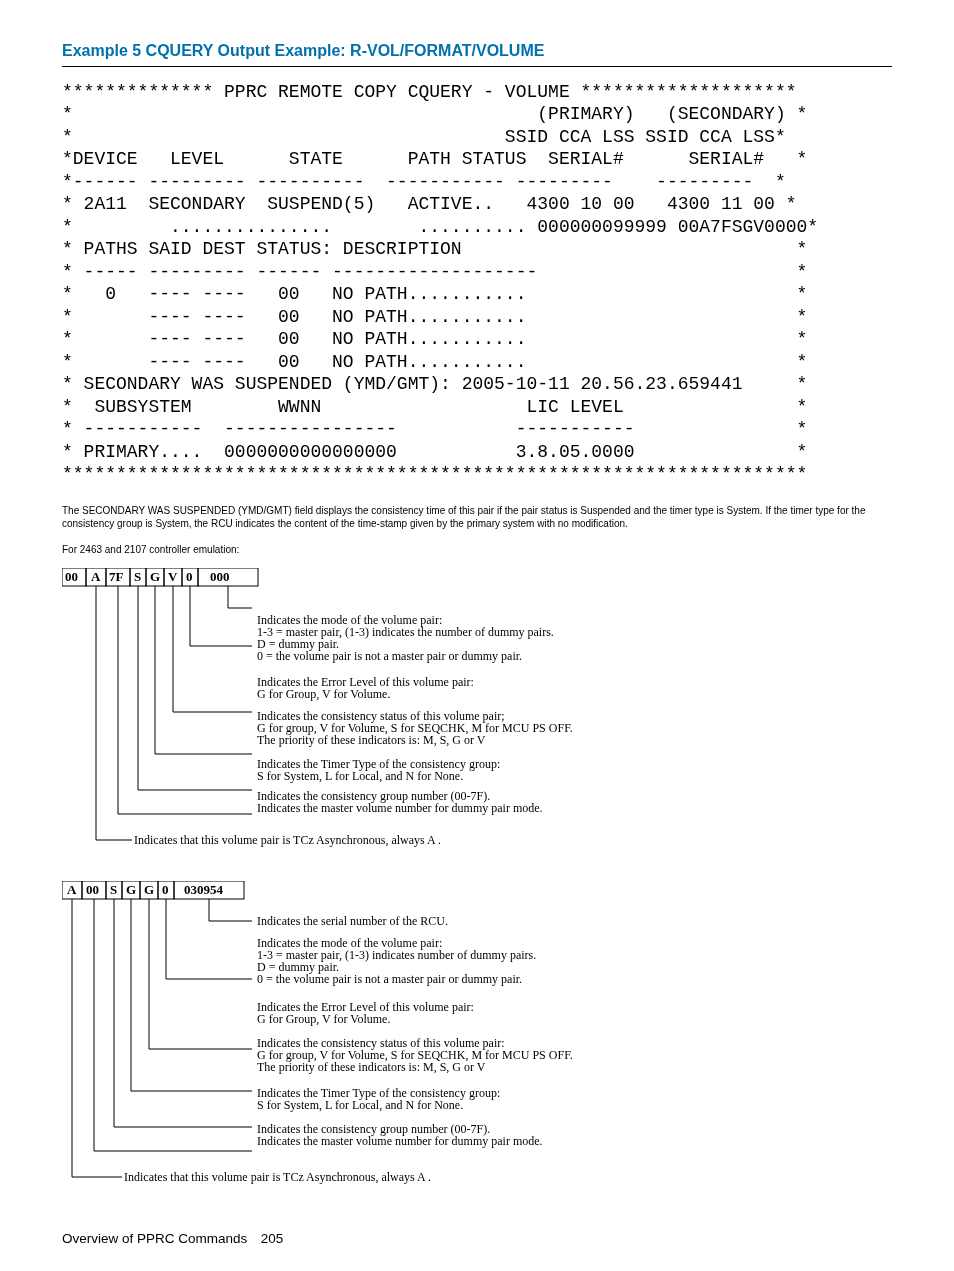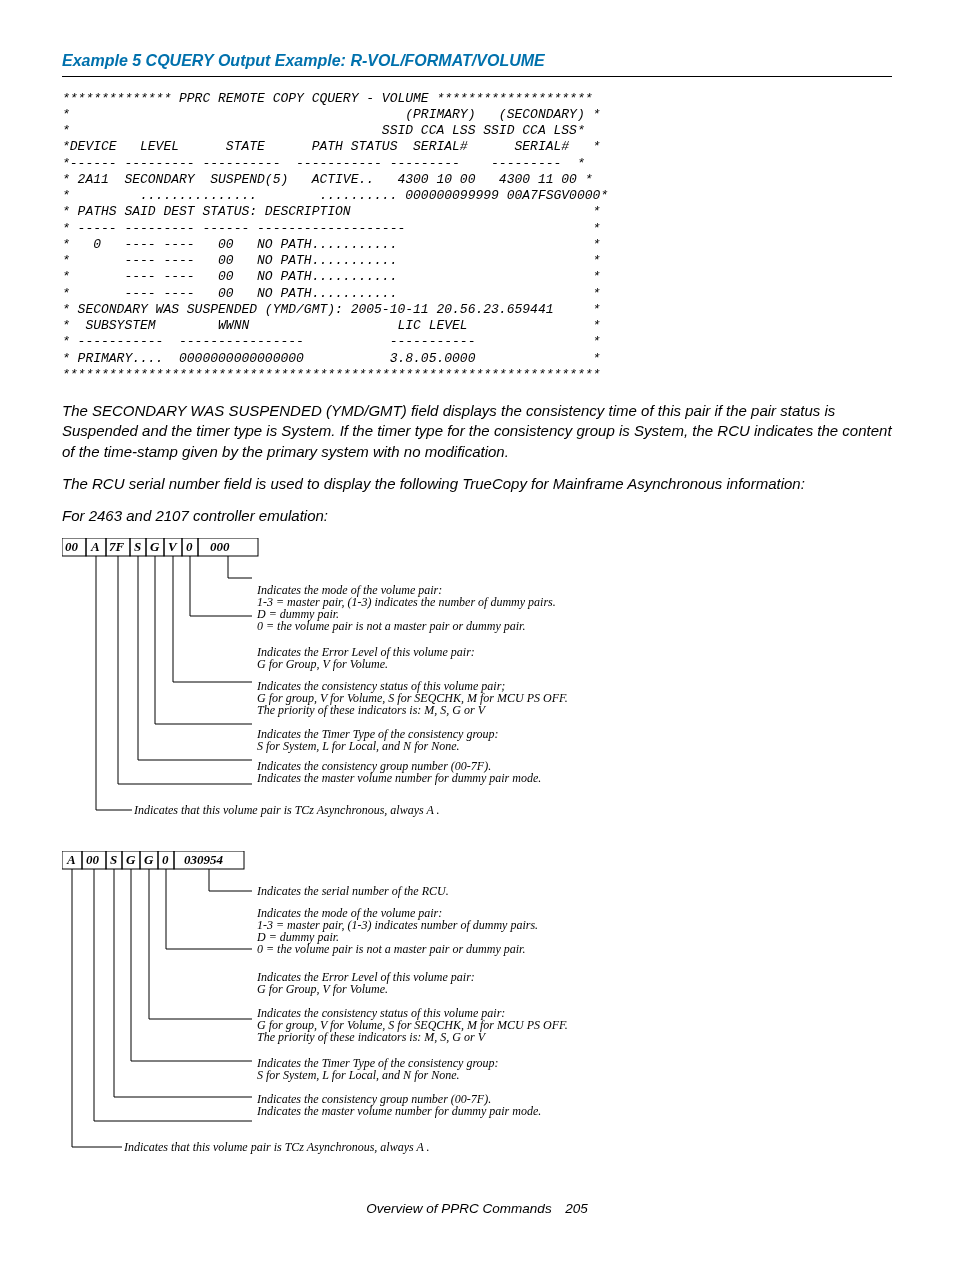--- a/index.html
+++ b/index.html
@@ -6,60 +6,59 @@
     font-family: Arial, Helvetica, sans-serif;
     font-size: 14px;
     margin: 0;
     padding: 40px 60px 40px 60px;
     background: #fff;
     color: #000;
     line-height: 1.35;
   }
   .page {
     max-width: 830px;
-    margin: 10px auto;
-    font-style: italic;
+    margin: 0 auto;
   }
   h2.example-title {
     color: #0071ad;
     font-size: 16px;
     font-weight: bold;
     margin: 0 0 4px 0;
   }
   hr.title-rule {
     border: none;
     border-top: 1px solid #000;
     margin: 0 0 14px 0;
   }
   pre.terminal {
     font-family: "Courier New", Courier, monospace;
-    font-size: 13px;
+    font-size: 18px;
     white-space: pre;
     margin: 0 0 18px 0;
     line-height: 1.25;
   }
   p.body {
     margin: 0 0 12px 0;
-    font-size: 15px;
+    font-size: 10px;
   }
   .svg-wrap {
     margin: 10px 0 18px 0;
   }
   svg text {
     font-family: "Times New Roman", Times, serif;
     font-size: 12px;
     fill: #000;
   }
   svg text.hdr {
     font-family: "Times New Roman", Times, serif;
     font-weight: bold;
     font-size: 13px;
   }
   .footer {
-    text-align: center;
+    text-align: left;
     font-size: 13.5px;
     margin-top: 34px;
   }
 </style>
 </head>
 <body>
 
 <div class="page">
 
   <h2 class="example-title">Example 5 CQUERY Output Example: R-VOL/FORMAT/VOLUME</h2>
@@ -78,21 +77,20 @@
 *       ---- ----   00   NO PATH...........                         *
 *       ---- ----   00   NO PATH...........                         *
 *       ---- ----   00   NO PATH...........                         *
 * SECONDARY WAS SUSPENDED (YMD/GMT): 2005-10-11 20.56.23.659441     *
 *  SUBSYSTEM        WWNN                   LIC LEVEL                *
 * -----------  ----------------           -----------               *
 * PRIMARY....  0000000000000000           3.8.05.0000               *
 *********************************************************************</pre>
 
   <p class="body">The SECONDARY WAS SUSPENDED (YMD/GMT) field displays the consistency time of this pair if the pair status is Suspended and the timer type is System. If the timer type for the consistency group is System, the RCU indicates the content of the time-stamp given by the primary system with no modification.</p>
-  <p class="body">The RCU serial number field is used to display the following TrueCopy for Mainframe Asynchronous information:</p>
   <p class="body">For 2463 and 2107 controller emulation:</p>
 
   <div class="svg-wrap">
     <svg width="560" height="290" viewBox="0 0 560 290">
 
       <g>
 
         <rect x="0" y="0" width="24" height="18" fill="none" stroke="#000"></rect>
         <rect x="24" y="0" width="20" height="18" fill="none" stroke="#000"></rect>
         <rect x="44" y="0" width="24" height="18" fill="none" stroke="#000"></rect>

